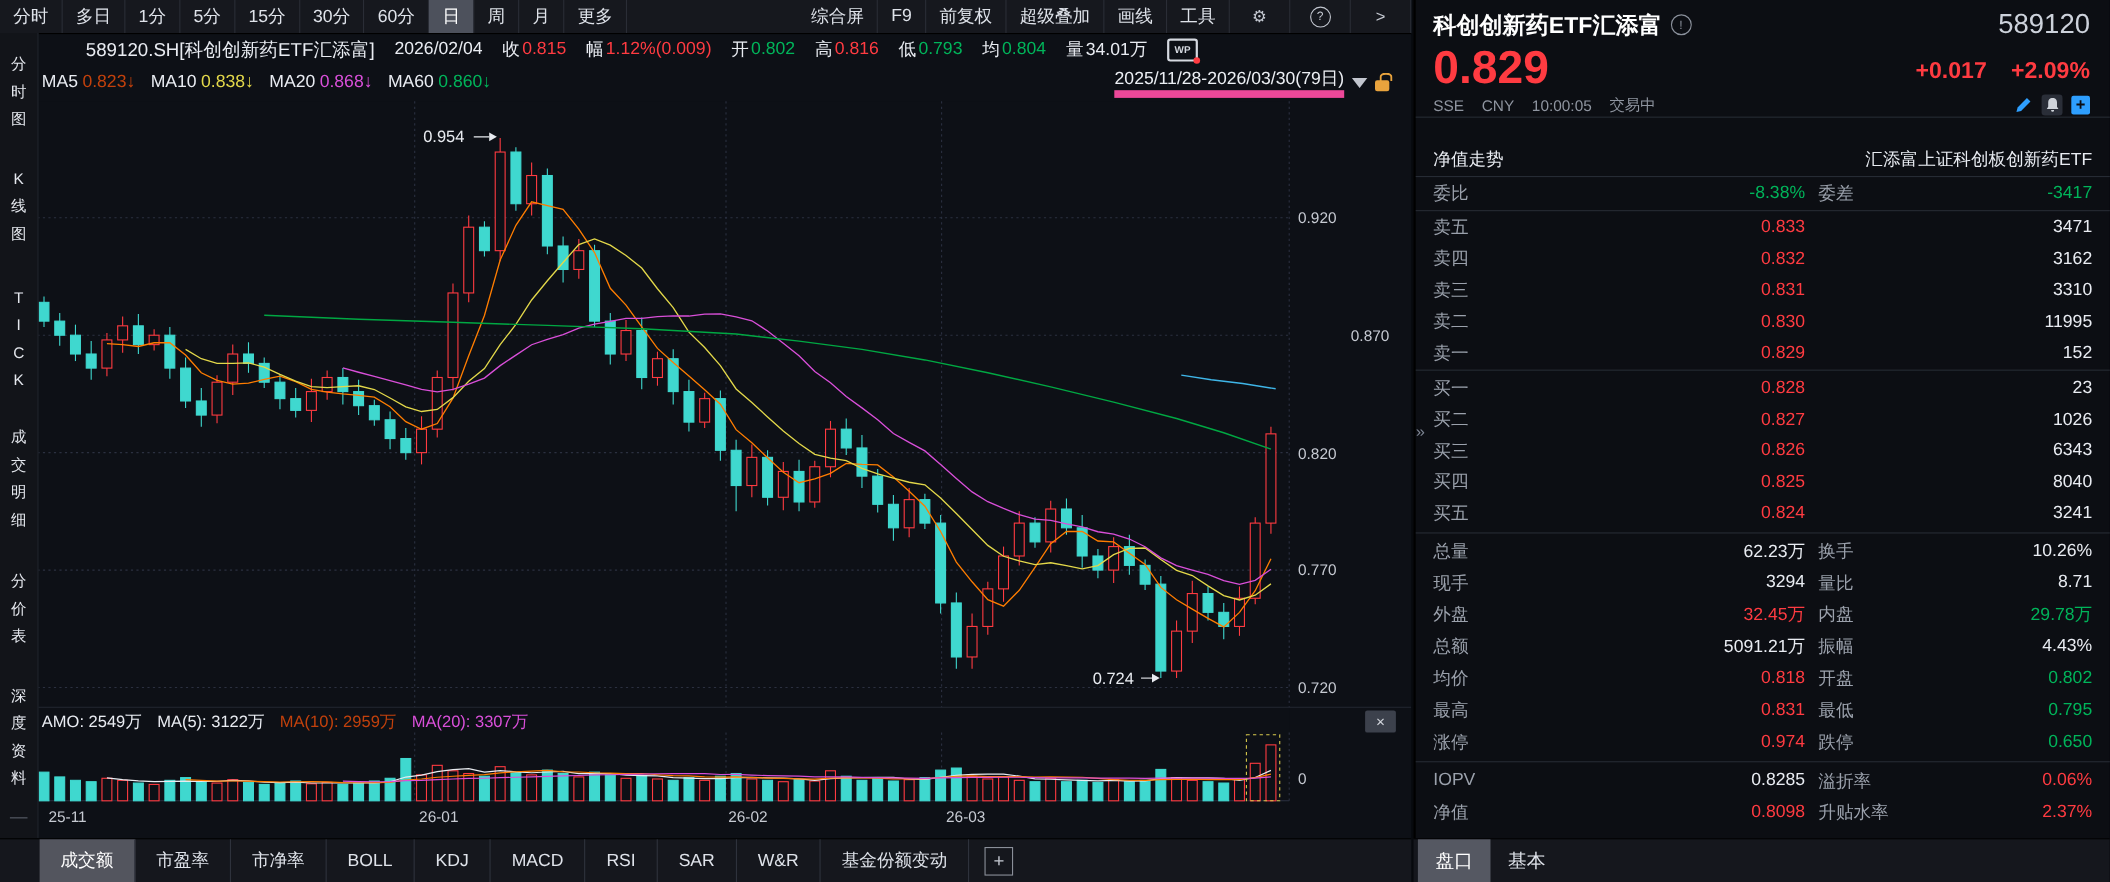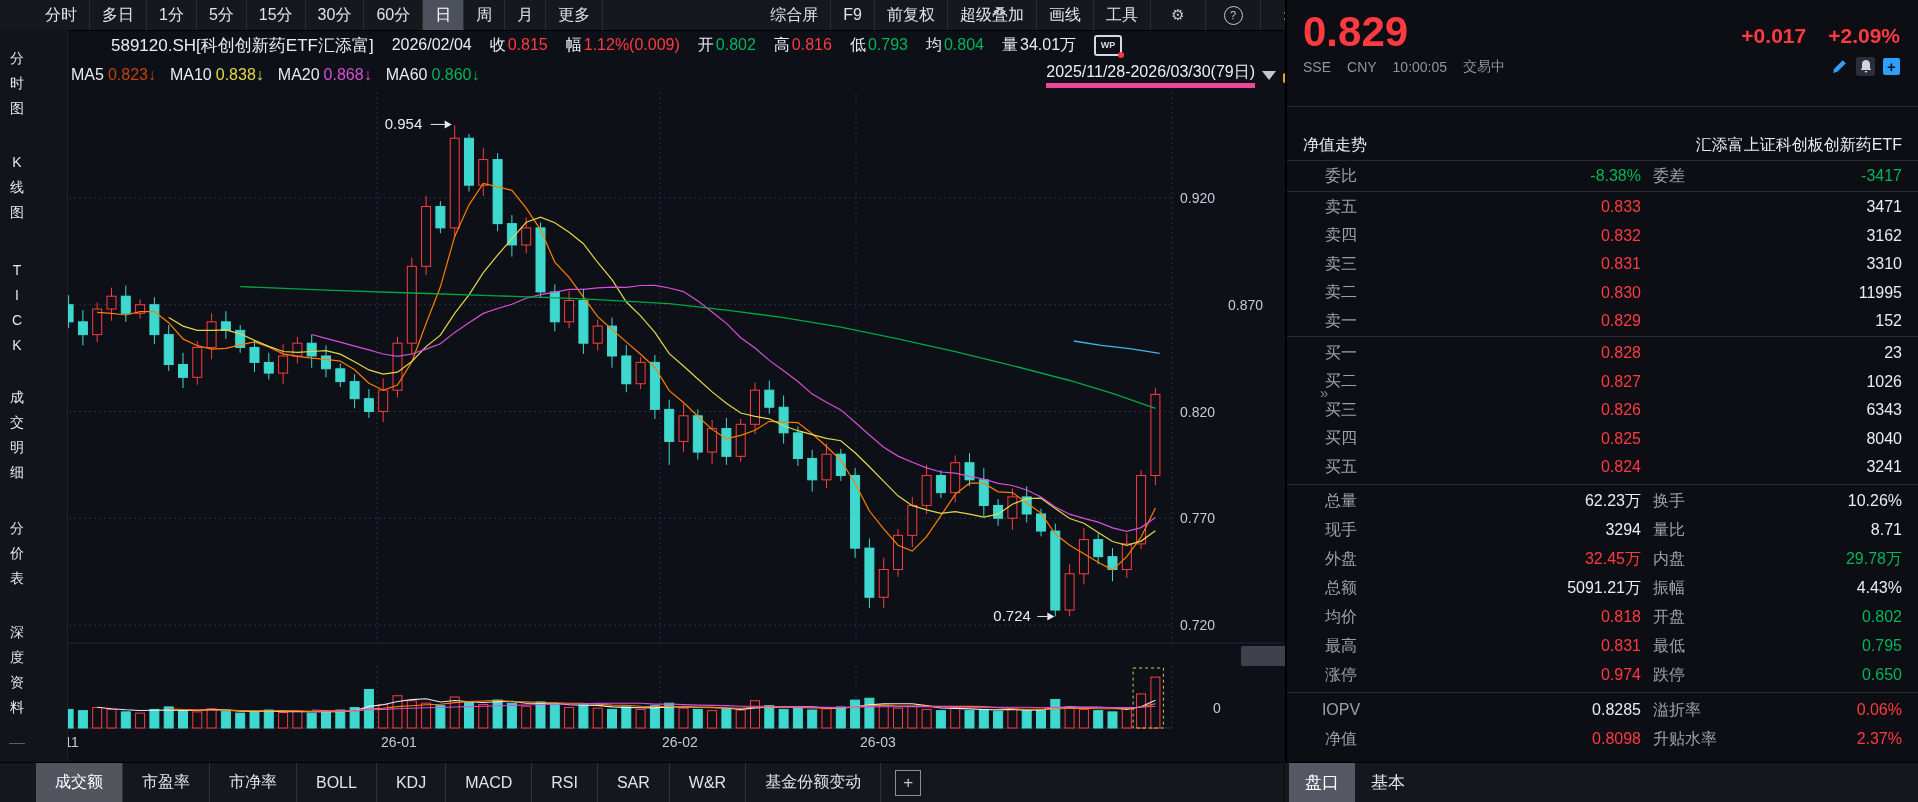--- a/index.html
+++ b/index.html
@@ -1,19 +1,19 @@
 <!DOCTYPE html>
 <html><head>
 <meta charset="utf-8">
 <style>
   html,body{margin:0;padding:0;background:#07090d;}
   body{width:1918px;height:802px;position:relative;overflow:hidden;
        font-family:"Liberation Sans","DejaVu Sans",sans-serif;
        -webkit-font-smoothing:antialiased;color:#e9ecf2;}
-  .abs{position:absolute;padding-left:33px;}
+  .abs{position:absolute;}
   
   .c-r{color:#ff3b41;} .c-g{color:#00b45a;} .c-w{color:#e9ecf2;} .c-o{color:#c2410c;} .c-y{color:#e3d84a;} .c-m{color:#d94fd9;}
   
   #chart-region{left:0;top:0;width:1283px;height:802px;background:#0d1016;}
   #toolbar{left:0;top:0;width:1283px;height:30px;background:#16181e;border-bottom:1px solid #000;
            display:flex;align-items:stretch;font-size:16px;color:#dfe3ea;}
   .tb-cell{display:flex;align-items:center;padding:0 12px;border-right:1px solid #2a2d36;white-space:nowrap;cursor:default;}
   .tb-cell.sel{background:#4d515c;color:#fff;}
   .tb-spacer{flex:1;border-right:none;}
   .tb-icon{width:30px;justify-content:center;color:#c3c7d0;font-size:15px;}
@@ -22,21 +22,21 @@
   #corner-box{left:2px;top:33px;width:29px;height:25px;background:#c9ccd2;border-radius:2px;}
   #info-row{left:78px;top:32px;width:1160px;height:26px;display:flex;align-items:center;gap:18px;
             font-size:16px;white-space:nowrap;}
   .info-item{display:flex;align-items:center;gap:2px;}
   #wp-icon{width:24px;height:17px;border:2px solid #d5d9e0;border-radius:3px;position:relative;
            display:flex;align-items:center;justify-content:center;font-size:9px;font-weight:bold;color:#d5d9e0;}
   #wp-icon:after{content:"";position:absolute;right:-4px;bottom:-4px;width:6px;height:6px;border-radius:50%;background:#ff3b41;}
   #ma-row{left:38px;top:62px;width:1245px;height:26px;display:flex;align-items:center;gap:14px;font-size:16px;}
   .ma-item{display:flex;align-items:center;gap:4px;}
   #range-box{margin-left:auto;display:flex;align-items:center;gap:7px;padding-right:20px;}
-  #range-text{color:#eceff4;border-bottom:5px solid #ec4899;font-size:16px;}
+  #range-text{color:#eceff4;border-bottom:7px solid #ec4899;font-size:16px;}
   .tri-down{width:0;height:0;border-left:7px solid transparent;border-right:7px solid transparent;border-top:9px solid #c2c6cf;}
   .lock{width:13px;height:10px;background:#e8a33d;border-radius:2px;position:relative;margin-top:6px;}
   .lock:before{content:"";position:absolute;left:4px;top:-7px;width:8px;height:6px;border:2px solid #e8a33d;
                border-bottom:none;border-radius:50% 50% 0 0;}
   
   #sidebar{left:0;top:30px;width:34px;height:772px;background:#121419;border-right:1px solid #1f232b;}
   .sb-item{position:absolute;left:0;width:34px;text-align:center;color:#e4e7ed;font-size:14px;line-height:25px;}
   .sb-sep{position:absolute;left:9px;width:16px;border-top:1px solid #5a5f6a;}
   
   #chart-svg{position:absolute;left:0;top:90px;width:1283px;height:672px;}
@@ -64,21 +64,21 @@
   #rp-code{margin-left:auto;font-size:25px;color:#cdd2db;}
   #rp-price-row{display:flex;align-items:flex-end;margin-top:2px;}
   #rp-price{font-size:42px;font-weight:bold;color:#ff3b41;line-height:44px;}
   #rp-chg{margin-left:auto;display:flex;gap:22px;font-size:21px;font-weight:bold;color:#ff3b41;padding-bottom:6px;}
   #rp-sub-row{display:flex;align-items:center;gap:16px;margin-top:3px;font-size:14px;color:#8f95a0;}
   #rp-sub-icons{margin-left:auto;display:flex;gap:8px;align-items:center;}
   .divider{position:absolute;left:0;width:633px;border-top:1px solid #262b34;}
   .rp-row{position:absolute;left:0;width:633px;height:28px;display:flex;align-items:center;
           padding:0 18px 0 16px;box-sizing:border-box;font-size:16px;}
   .rp-grid{display:grid;grid-template-columns:76px 262px 130px 1fr;align-items:center;}
-  .rg-l{color:#9ba1ac;text-align:center;}
+  .rg-l{color:#9ba1ac;text-align:left;}
   .rg-v1{text-align:right;}
   .rg-l2{color:#9ba1ac;padding-left:12px;}
   .rg-v2{text-align:right;}
   #nv-row{justify-content:space-between;color:#e9ecf2;}
   .rp-tab{display:flex;align-items:center;padding:0 16px;font-size:17px;color:#dfe3ea;}
   .rp-tab.sel{background:#555862;color:#fff;}
   #panel-handle{left:1287px;top:384px;color:#7f8694;font-size:15px;}
   .bell-bg{width:19px;height:19px;background:#2a2e38;border-radius:3px;display:flex;align-items:center;justify-content:center;}
   .plus-blue{width:17px;height:17px;background:#2e9fff;border-radius:2px;color:#0c0e13;font-weight:bold;
              display:flex;align-items:center;justify-content:center;font-size:15px;}
@@ -438,20 +438,26 @@
       <rect x="1093.7" y="710.64" width="9" height="17.360000000000003" fill="#3fd8cf" stroke="#3fd8cf"></rect>
       <rect x="1108" y="711.88" width="9" height="16.12" fill="#3fd8cf" stroke="#3fd8cf"></rect>
       <rect x="1122.3" y="708.16" width="9" height="19.84" fill="#0d1016" stroke="#ff3b41"></rect>
       <rect x="1136.6000000000001" y="693.9" width="9" height="34.1" fill="#0d1016" stroke="#ff3b41"></rect>
       <rect x="1150.9" y="677.16" width="9" height="50.839999999999996" fill="#0d1016" stroke="#ff3b41"></rect>
       <path d="M97.2 707.2 L111.5 708.7 L125.8 709.8 L140.1 710.5 L154.4 710.3 L168.7 710.1 L183.0 710.4 L197.3 710.4 L211.6 709.5 L225.9 709.9 L240.2 711.1 L254.5 711.4 L268.8 711.0 L283.1 711.8 L297.4 711.8 L311.7 711.8 L326.0 711.8 L340.3 711.8 L354.6 710.8 L368.9 706.4 L383.2 704.7 L397.5 701.5 L411.8 699.6 L426.1 698.7 L440.4 702.0 L454.7 700.5 L469.0 701.7 L483.3 702.5 L497.6 701.8 L511.9 701.3 L526.2 703.2 L540.5 703.2 L554.8 703.2 L569.1 704.7 L583.4 705.1 L597.7 705.4 L612.0 706.9 L626.3 707.4 L640.6 707.8 L654.9 707.9 L669.2 706.9 L683.5 706.7 L697.8 707.2 L712.1 707.4 L726.4 708.0 L740.7 709.4 L755.0 707.9 L769.3 707.2 L783.6 706.9 L797.9 706.7 L812.2 706.7 L826.5 708.3 L840.8 708.5 L855.1 706.7 L869.4 704.8 L883.7 703.9 L898.0 703.8 L912.3 703.7 L926.6 705.6 L940.9 708.0 L955.2 708.4 L969.5 708.9 L983.8 709.5 L998.1 709.9 L1012.4 709.5 L1026.7 710.1 L1041.0 709.9 L1055.3 707.9 L1069.6 707.0 L1083.9 707.2 L1098.2 707.2 L1112.5 707.7 L1126.8 709.4 L1141.1 706.8 L1155.4 700.3" fill="none" stroke="#e8ebf0" stroke-width="1.1"></path>
       <path d="M168.7 708.7 L183.0 709.5 L197.3 710.1 L211.6 710.0 L225.9 710.1 L240.2 710.6 L254.5 710.9 L268.8 710.7 L283.1 710.6 L297.4 710.8 L311.7 711.4 L326.0 711.6 L340.3 711.4 L354.6 711.3 L368.9 709.1 L383.2 708.2 L397.5 706.6 L411.8 705.7 L426.1 704.8 L440.4 704.2 L454.7 702.6 L469.0 701.6 L483.3 701.0 L497.6 700.3 L511.9 701.6 L526.2 701.8 L540.5 702.5 L554.8 702.8 L569.1 703.3 L583.4 703.2 L597.7 704.3 L612.0 705.1 L626.3 705.3 L640.6 706.2 L654.9 706.5 L669.2 706.2 L683.5 706.8 L697.8 707.3 L712.1 707.6 L726.4 708.0 L740.7 708.2 L755.0 707.3 L769.3 707.2 L783.6 707.2 L797.9 707.4 L812.2 708.0 L826.5 708.1 L840.8 707.9 L855.1 706.8 L869.4 705.7 L883.7 705.3 L898.0 706.1 L912.3 706.1 L926.6 706.1 L940.9 706.4 L955.2 706.2 L969.5 706.4 L983.8 706.6 L998.1 707.7 L1012.4 708.8 L1026.7 709.3 L1041.0 709.4 L1055.3 708.7 L1069.6 708.5 L1083.9 708.3 L1098.2 708.7 L1112.5 708.8 L1126.8 708.7 L1141.1 706.9 L1155.4 703.8" fill="none" stroke="#ff7d00" stroke-width="1.1"></path>
       <path d="M311.7 710.1 L326.0 710.5 L340.3 710.7 L354.6 710.6 L368.9 709.6 L383.2 709.4 L397.5 708.7 L411.8 708.2 L426.1 707.7 L440.4 707.5 L454.7 707.0 L469.0 706.6 L483.3 706.2 L497.6 705.8 L511.9 705.4 L526.2 705.0 L540.5 704.5 L554.8 704.3 L569.1 704.0 L583.4 703.7 L597.7 703.4 L612.0 703.3 L626.3 703.2 L640.6 703.3 L654.9 704.1 L669.2 704.0 L683.5 704.6 L697.8 705.1 L712.1 705.4 L726.4 705.6 L740.7 706.2 L755.0 706.2 L769.3 706.2 L783.6 706.7 L797.9 706.9 L812.2 707.1 L826.5 707.4 L840.8 707.6 L855.1 707.2 L869.4 706.9 L883.7 706.7 L898.0 706.7 L912.3 706.6 L926.6 706.6 L940.9 706.9 L955.2 707.1 L969.5 707.2 L983.8 707.2 L998.1 707.3 L1012.4 707.3 L1026.7 707.3 L1041.0 707.7 L1055.3 707.4 L1069.6 707.3 L1083.9 707.4 L1098.2 707.4 L1112.5 707.6 L1126.8 707.6 L1141.1 707.3 L1155.4 706.3" fill="none" stroke="#d94fd9" stroke-width="1.1"></path>
       <rect x="1133.1000000000001" y="668" width="30.299999999999955" height="60" fill="none" stroke="#d8c94d" stroke-dasharray="3,3"></rect>
     </svg>
+  <div id="amo-legend" class="abs">
+      <span class="c-w">AMO: 2549万</span>
+      <span class="c-w">MA(5): 3122万</span>
+      <span class="c-o">MA(10): 2959万</span>
+      <span class="c-m">MA(20): 3307万</span>
+    </div>
   <div id="amo-close" class="abs">×</div>
   <div id="vol-zero" class="abs y-label">0</div>
   <div id="x-labels">
       <div class="x-label" style="left: 44px;">25-11</div>
       <div class="x-label" style="left: 381px;">26-01</div>
       <div class="x-label" style="left: 662px;">26-02</div>
       <div class="x-label" style="left: 860px;">26-03</div>
     </div>
   <div id="y-labels">
       <div class="y-label" style="top: 190px;">0.920</div>
@@ -486,20 +492,25 @@
     <div class="bt-tab">基金份额变动</div>
     <div id="plus-box">+</div>
   </div>
 <div id="right-bottom" class="abs bottom-bar">
     <div class="rp-tab sel">盘口</div>
     <div class="rp-tab">基本</div>
   </div>
 
 <div id="right-panel" class="abs">
   <div id="rp-head">
+    <div id="rp-title-row">
+      <span id="rp-title">科创创新药ETF汇添富</span>
+      <span id="rp-info-ic">!</span>
+      <span id="rp-code">589120</span>
+    </div>
     <div id="rp-price-row">
       <span id="rp-price">0.829</span>
       <span id="rp-chg">
         <span>+0.017</span>
         <span>+2.09%</span>
       </span>
     </div>
     <div id="rp-sub-row">
       <span>SSE</span>
       <span>CNY</span>

